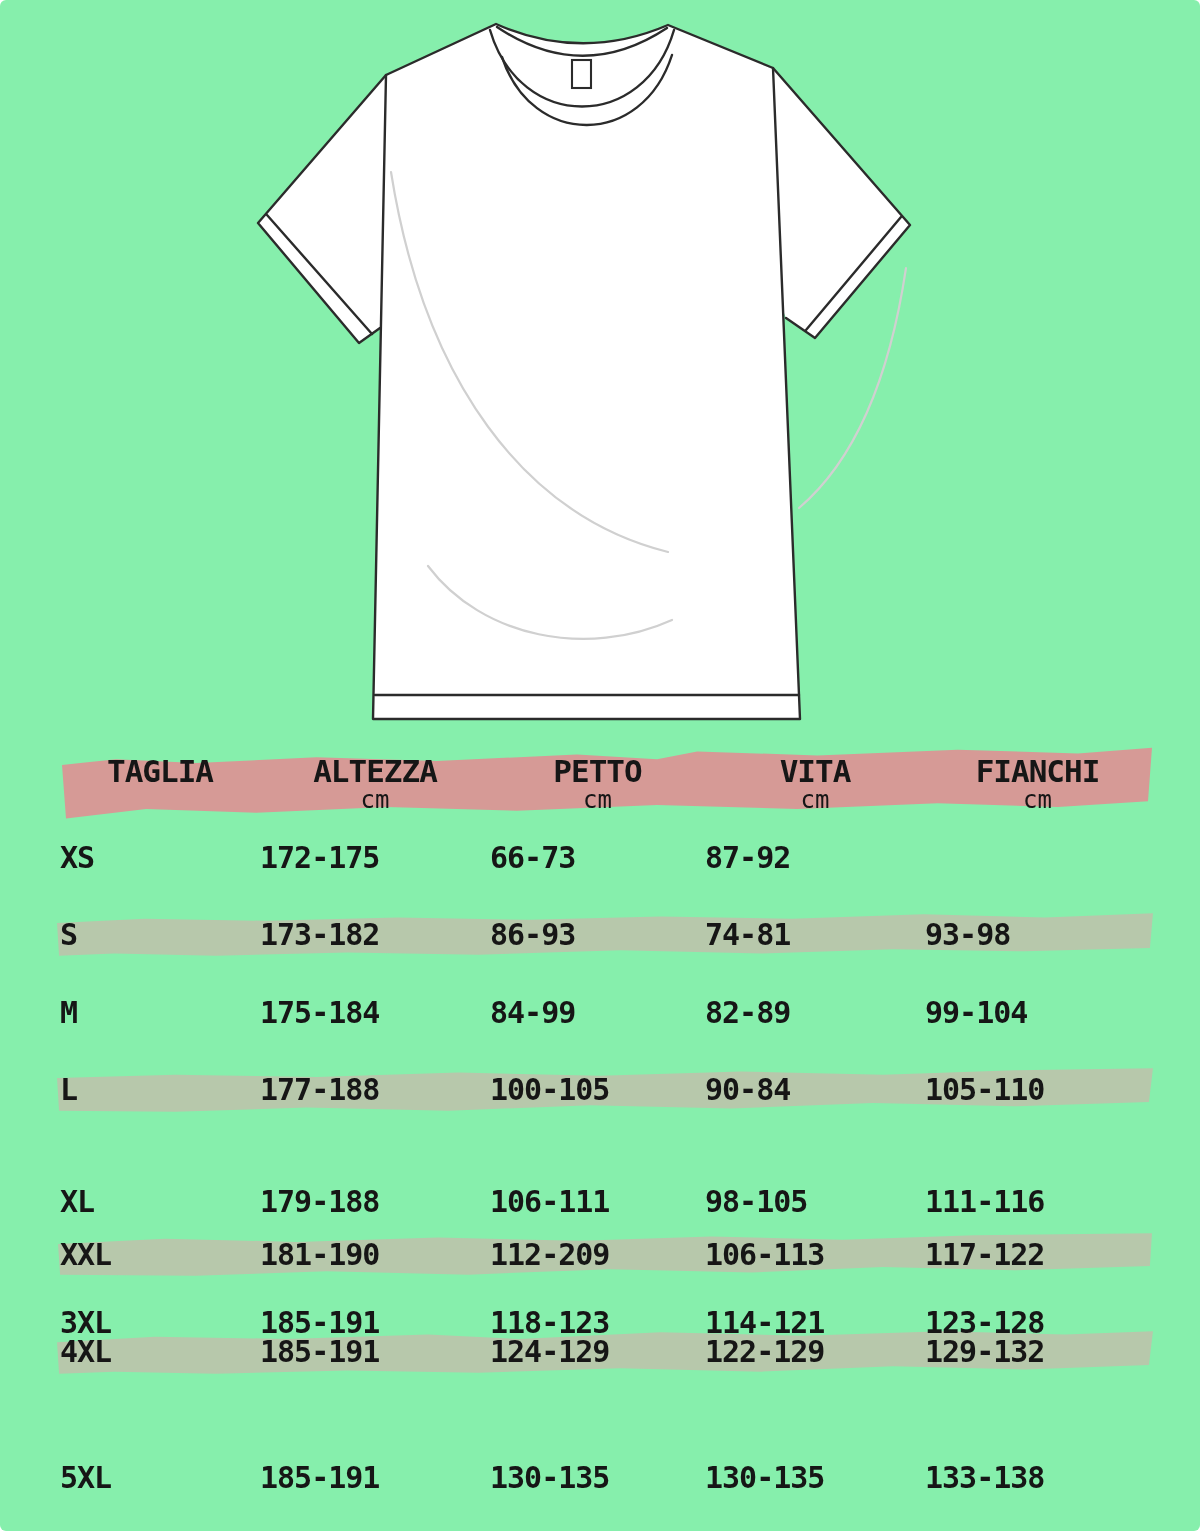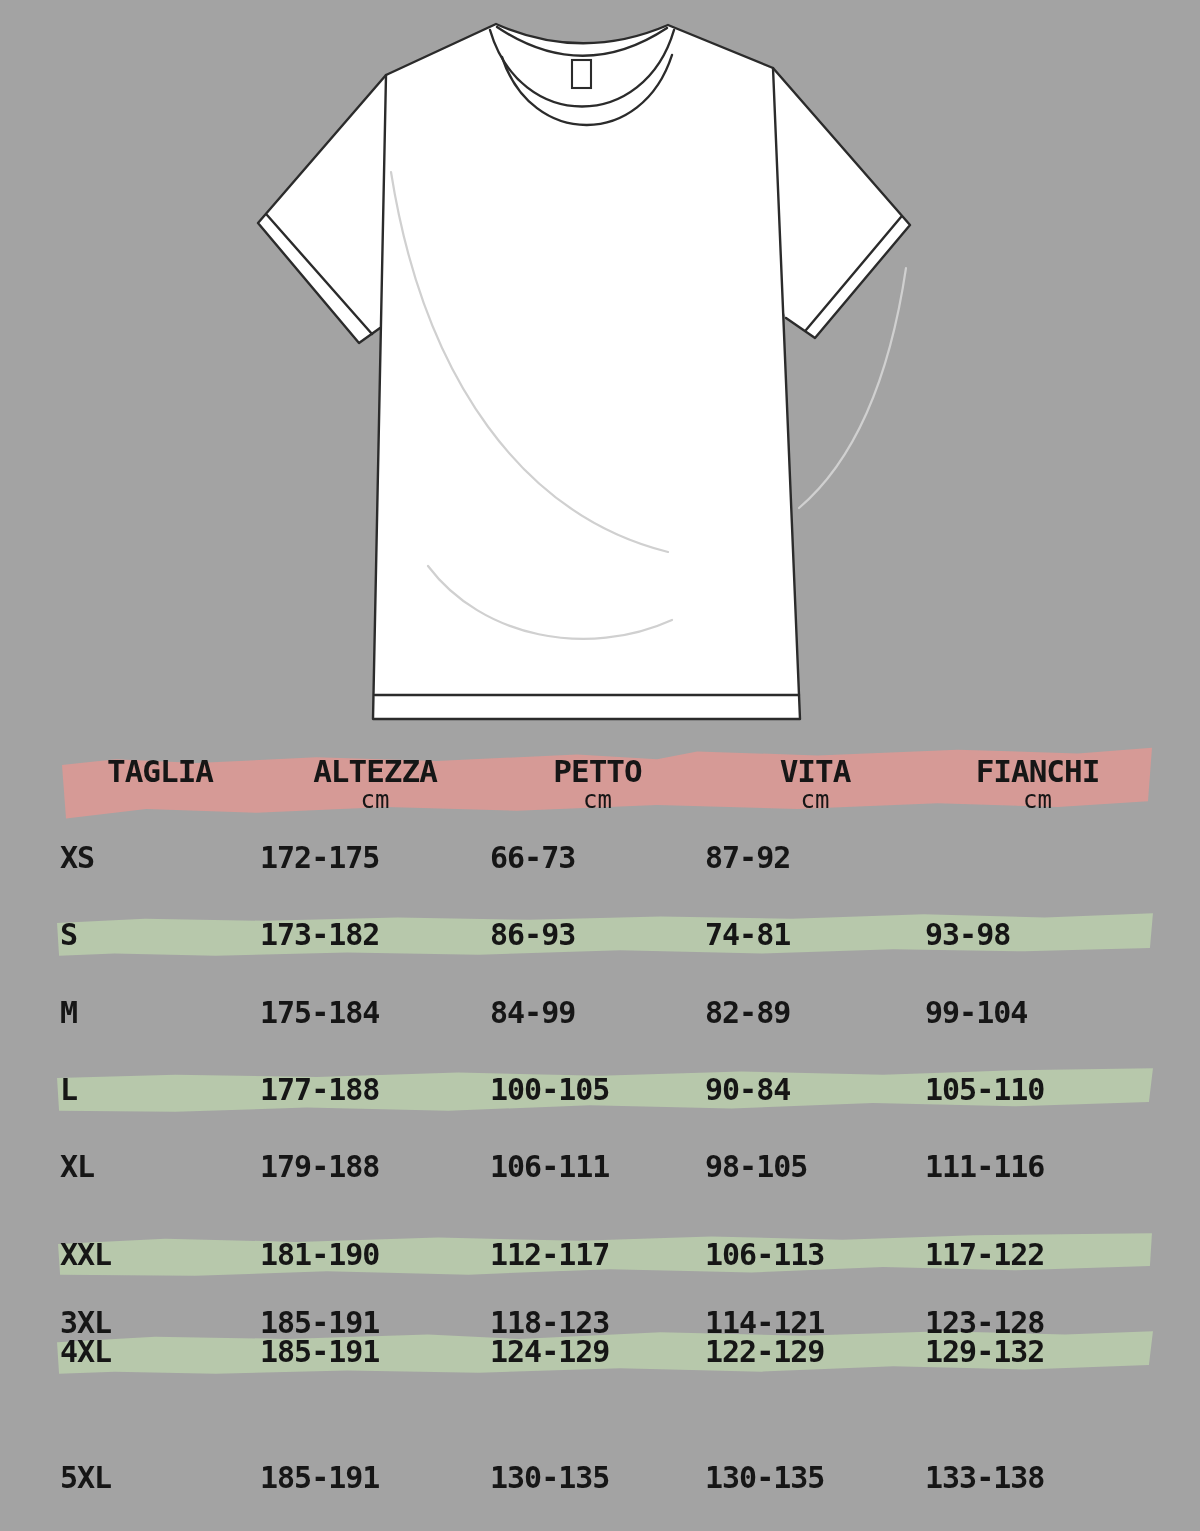--- a/index.html
+++ b/index.html
@@ -4,21 +4,21 @@
 <style>
   :root{
     --pink:#d69a96;
     --green:#b7c8ab;
     --ink:#161616;
     --outline:#2b2b2b;
     --fold:#d0d0d0;
   }
   html,body{margin:0;padding:0;background:#fff;}
   body{width:1200px;height:1531px;font-family:"DejaVu Sans Mono","Liberation Mono",monospace;}
-  #page{position:relative;width:1200px;height:1531px;background:#a3a3a3;overflow:hidden;}
+  #page{position:relative;width:1200px;height:1531px;background:#86efac;overflow:hidden;border-radius:6px;}
 
   
   svg.tshirt{position:absolute;left:0;top:0;}
   .tshirt .panel{fill:#ffffff;stroke:var(--outline);stroke-width:2.4;stroke-linejoin:round;}
   .tshirt .panel-fill{fill:#ffffff;stroke:none;}
   .tshirt .ink{fill:none;stroke:var(--outline);stroke-width:2.4;stroke-linecap:round;stroke-linejoin:round;}
   .tshirt .fold{fill:none;stroke:var(--fold);stroke-width:2.2;stroke-linecap:round;}
   .tshirt .tag{fill:#ffffff;stroke:var(--outline);stroke-width:2.1;}
 
   
@@ -135,39 +135,39 @@
     </svg>
     <div class="cells">
       <span class="cell">L</span>
       <span class="cell">177-188</span>
       <span class="cell">100-105</span>
       <span class="cell">90-84</span>
       <span class="cell">105-110</span>
     </div>
   </div>
 
-  <div class="data-row" style="top:1128px">
+  <div class="data-row" style="top:1163px">
     <div class="cells">
       <span class="cell">XL</span>
       <span class="cell">179-188</span>
       <span class="cell">106-111</span>
       <span class="cell">98-105</span>
       <span class="cell">111-116</span>
     </div>
   </div>
 
   <div class="data-row" style="top:1216px">
     <svg class="band row-band" viewBox="0 0 1090 44" preserveAspectRatio="none" aria-hidden="true">
       <path d="M4,12 L110,7 L240,10 L380,6 L520,9 L650,5 L780,8 L910,4 L1086,2
                L1084,32 L950,36 L820,33 L690,38 L550,35 L410,40 L270,37 L140,41 L6,40 Z"></path>
     </svg>
     <div class="cells">
       <span class="cell">XXL</span>
       <span class="cell">181-190</span>
-      <span class="cell">112-117</span>
+      <span class="cell">112-209</span>
       <span class="cell">106-113</span>
       <span class="cell">117-122</span>
     </div>
   </div>
 
   <div class="data-row" style="top:1284px">
     <div class="cells">
       <span class="cell">3XL</span>
       <span class="cell">185-191</span>
       <span class="cell">118-123</span>

